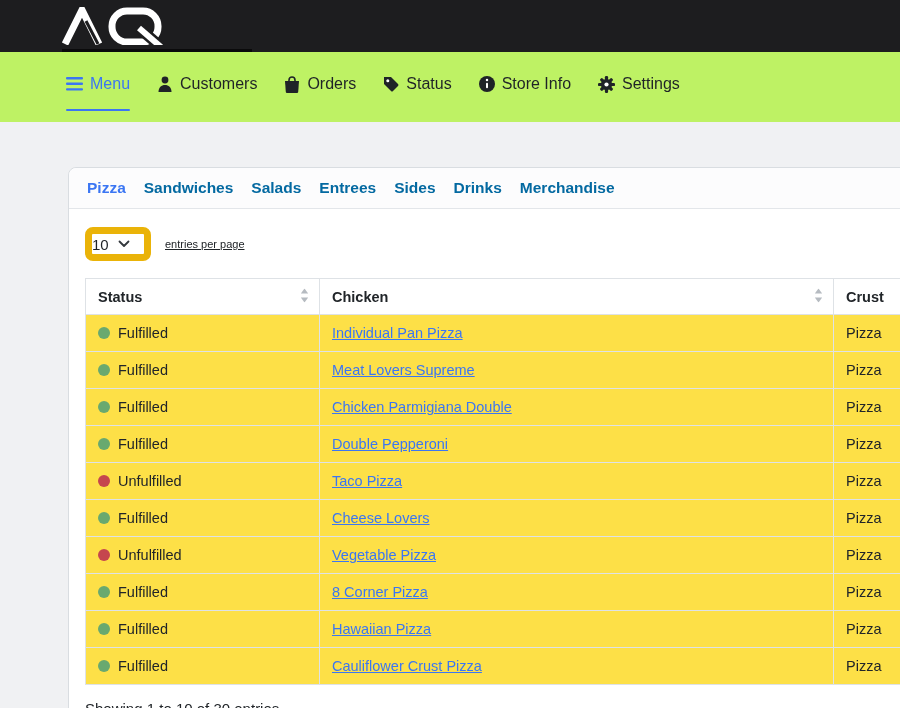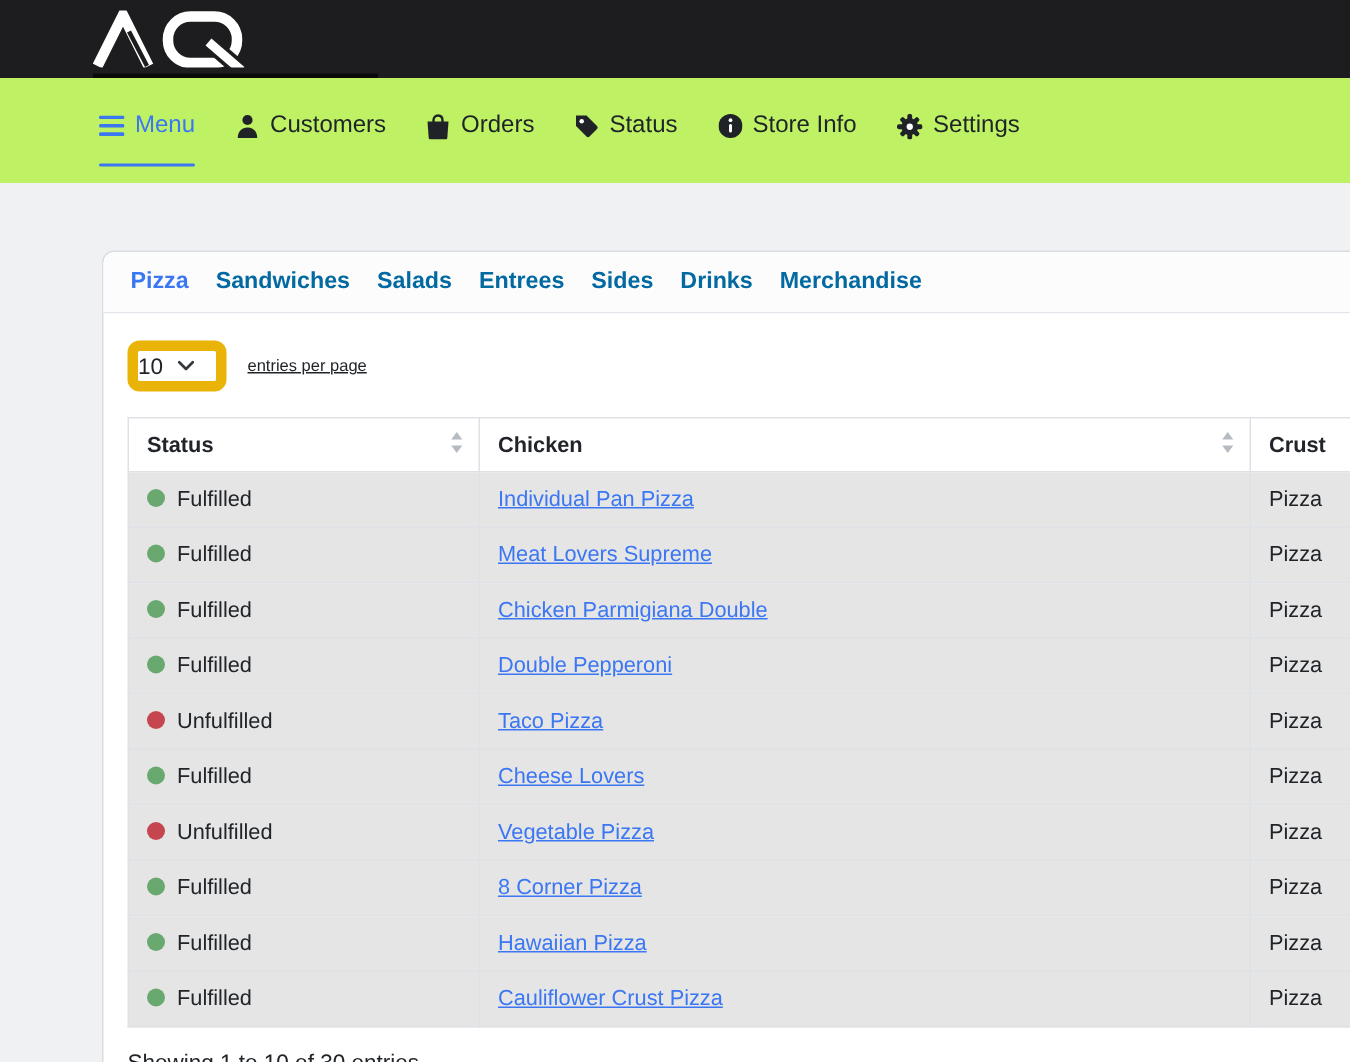--- a/index.html
+++ b/index.html
@@ -117,21 +117,21 @@
     padding: 8px 28px 8px 12px;
     position: relative;
     height: 36px;
     color: #212529;
   }
   table.products td {
     font-size: 14.5px;
     padding: 7px 12px;
     height: 37px;
     color: #212529;
-    background: #e5e5e5;
+    background: #fde047;
   }
   .sort-icon { position: absolute; right: 10px; top: 50%; transform: translateY(-50%); }
   .status-dot {
     display: inline-block;
     width: 12px; height: 12px;
     border-radius: 50%;
     margin-right: 8px;
     vertical-align: -1px;
   }
   .dot-fulfilled { background: #69a96f; }

